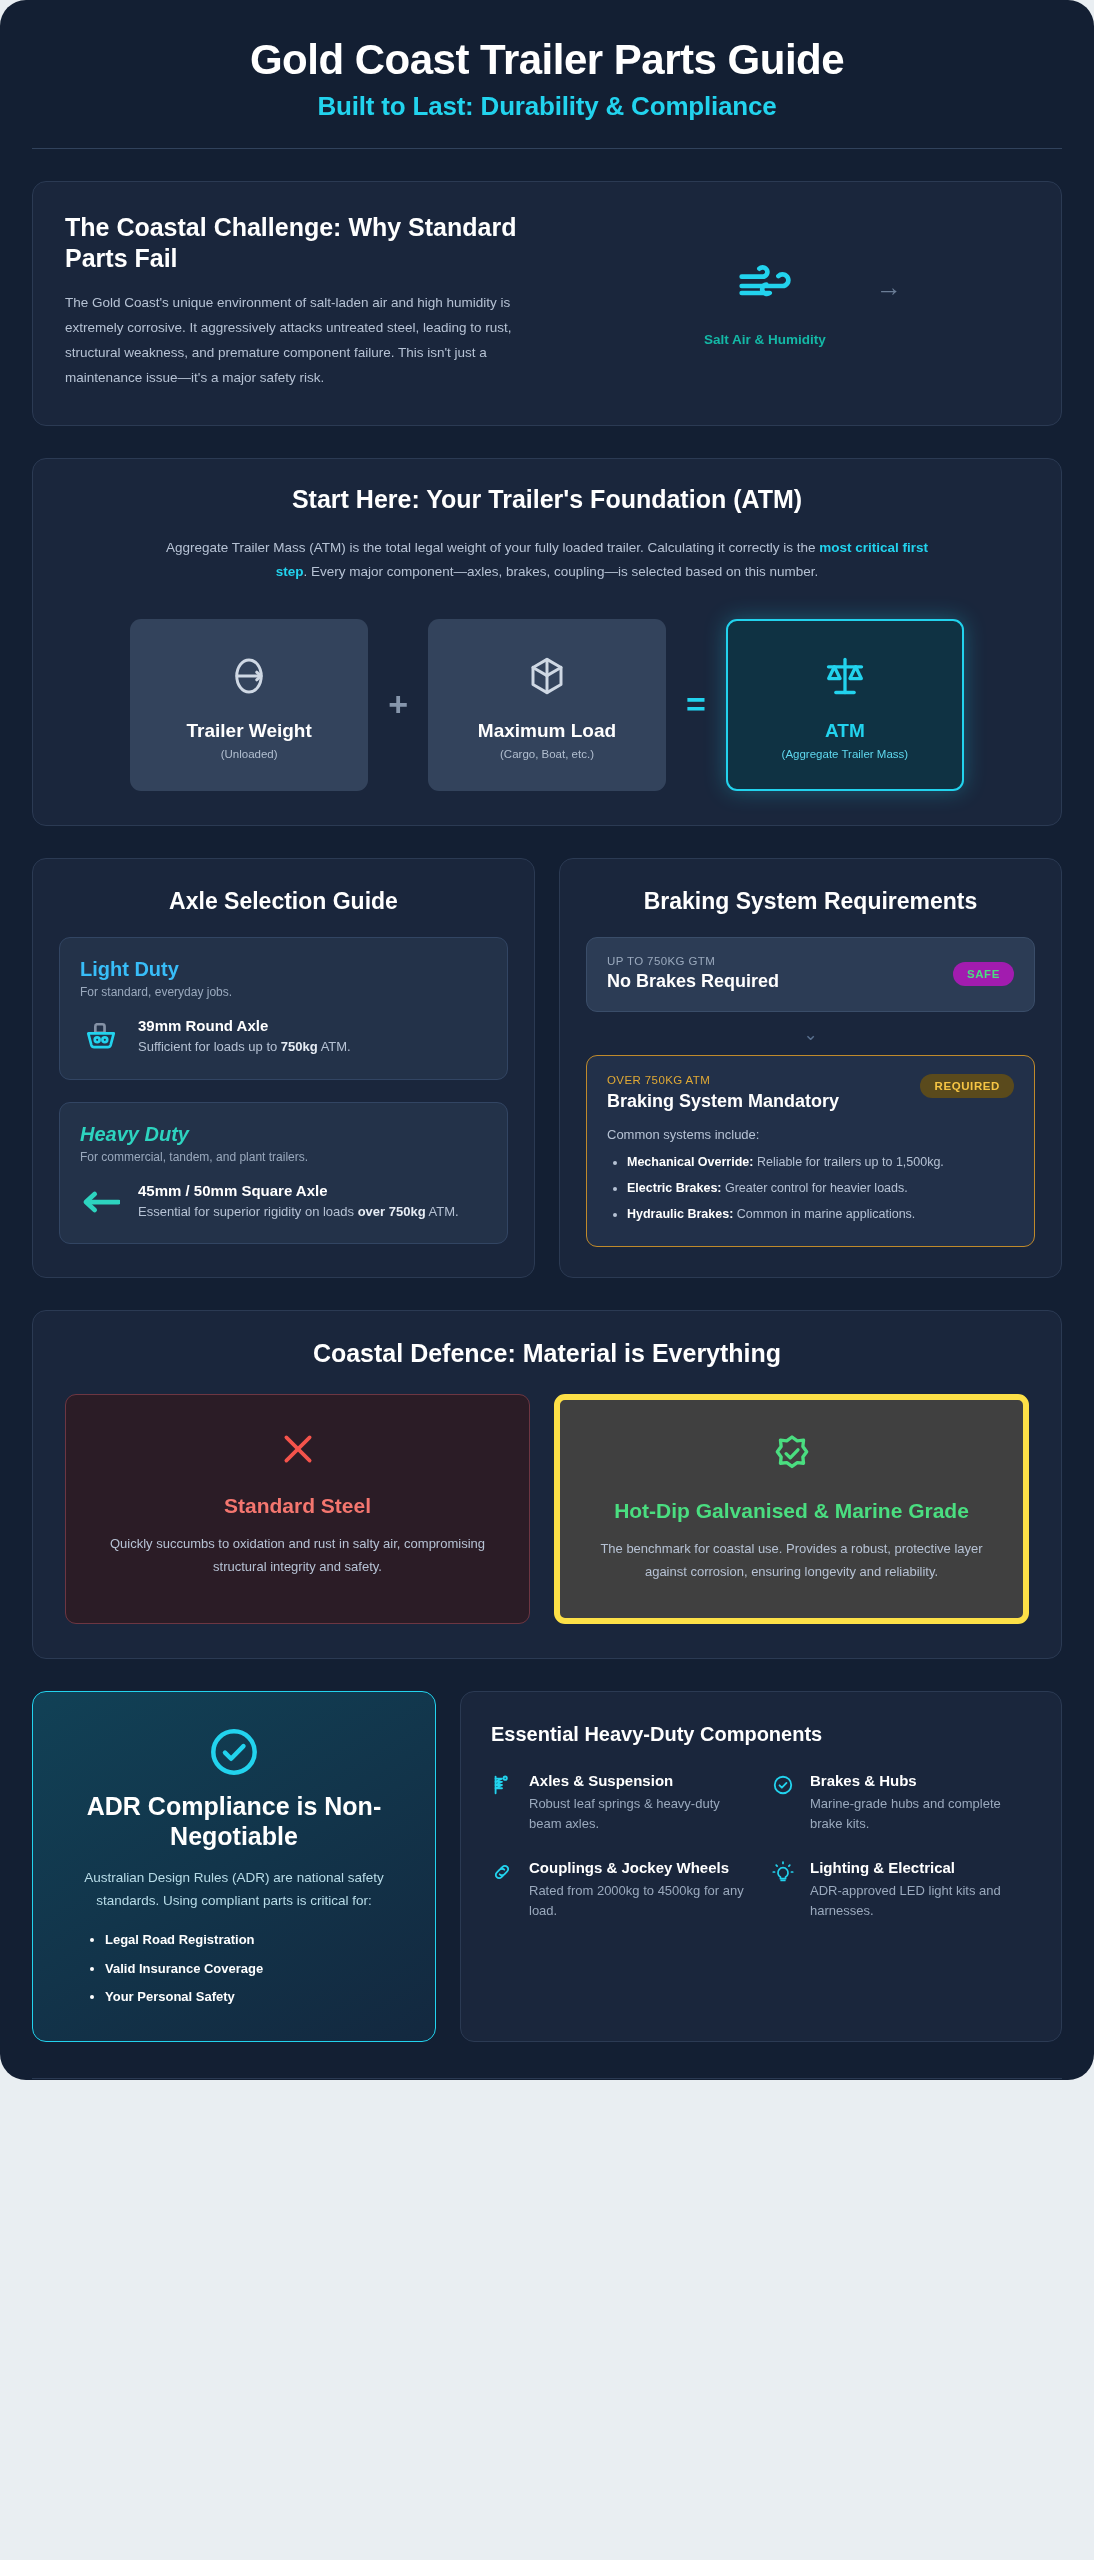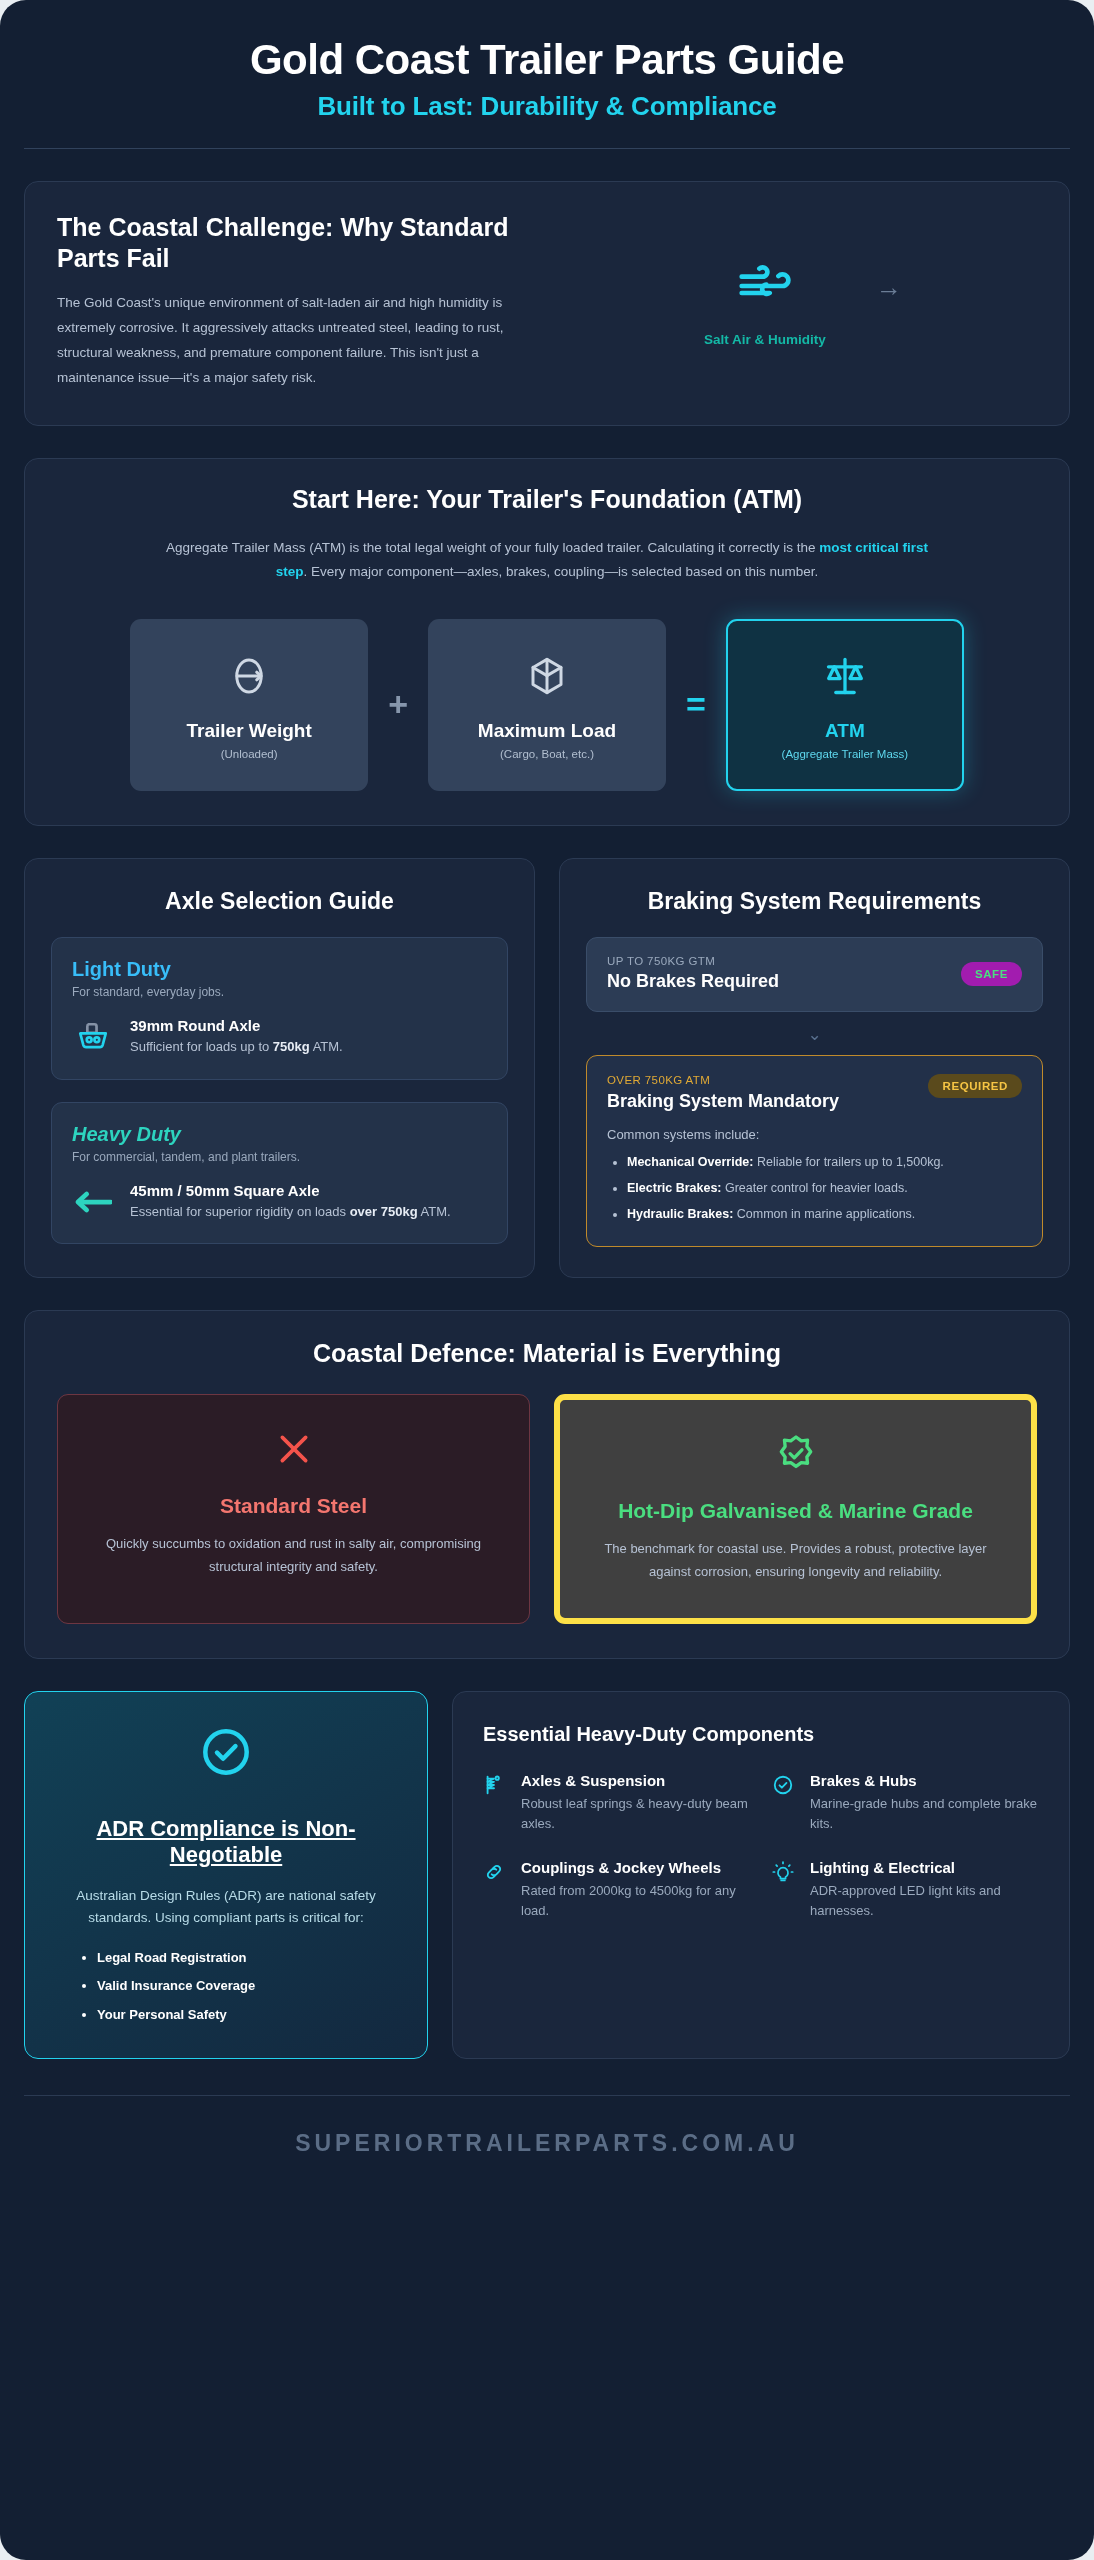--- a/index.html
+++ b/index.html
@@ -7,25 +7,25 @@
   html, body {
     width: 1094px;
     height: 2560px;
     background: #e9eef2;
     font-family: "Liberation Sans", sans-serif;
   }
 
   #page {
     position: relative;
     width: 1094px;
-    height: 2560px;
+    height: 2080px;
     background: #131f33;
     border-radius: 26px;
     overflow: hidden;
-    padding: 0 24px;
+    padding: 0 32px;
   }
 
   
   .header {
     padding-top: 36px;
     text-align: center;
   }
   .header h1 {
     font-size: 42px;
     font-weight: bold;
@@ -225,21 +225,21 @@
   .adr {
     width: 404px;
     flex: none;
     background: linear-gradient(150deg, #114156 0%, #13283f 100%);
     border: 1px solid #22d3ee;
     border-radius: 14px;
     padding: 32px 30px 34px 30px;
     text-align: center;
   }
   .adr .glyph { height: 56px; display:flex; align-items:center; justify-content:center; }
-  .adr h3 { color: #ffffff; font-size: 22px; font-weight: bold; line-height: 1.2; margin-top: 36px; text-decoration: underline; }
+  .adr h3 { color: #ffffff; font-size: 25px; font-weight: bold; line-height: 1.2; margin-top: 11px; }
   .adr p  { color: #b8dce8; font-size: 13.5px; line-height: 1.68; margin-top: 16px; }
   .adr ul { margin: 18px 0 0 42px; text-align: left; }
   .adr li { color: #ffffff; font-size: 13px; font-weight: bold; line-height: 1.5; margin-top: 9px; }
 
   .comp { flex: 1; padding: 30px 30px 32px 30px; }
   .comp h3 { color: #ffffff; font-size: 20px; font-weight: bold; line-height: 1.2; }
   .comp-grid {
     display: grid;
     grid-template-columns: 1fr 1fr;
     gap: 26px 22px;

